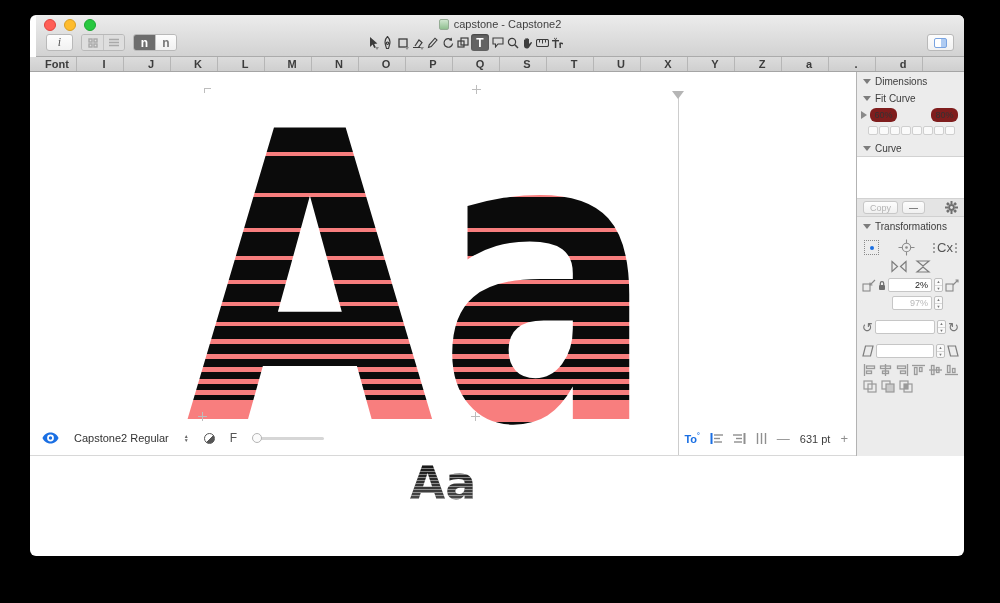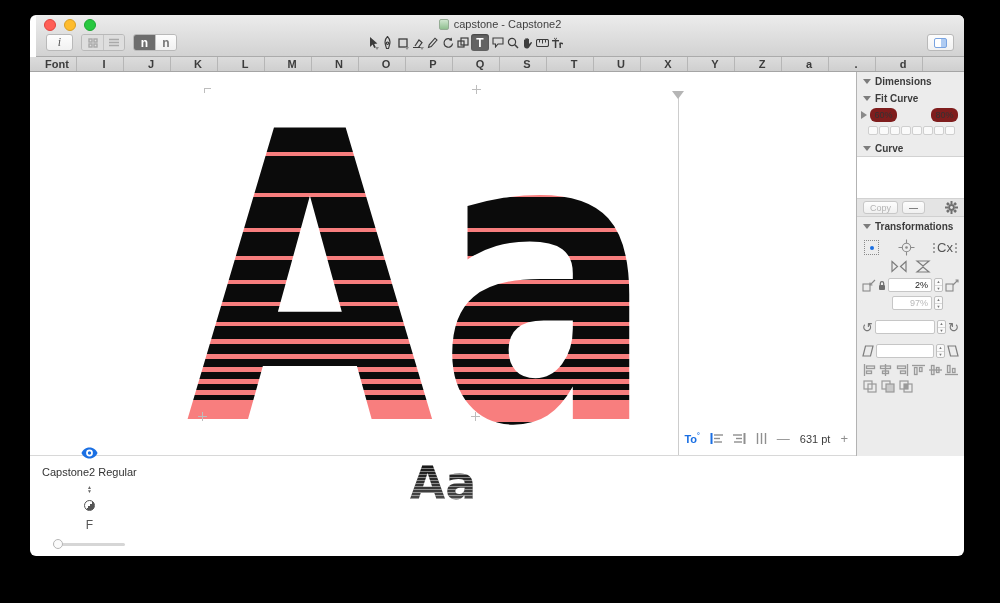--- a/index.html
+++ b/index.html
@@ -97,21 +97,21 @@
   .preview { position:relative; flex:1; background:#fff; border-top:1px solid #d8d8d8; }
   .preview-glyph { position:absolute; left:0; right:0; top:4px; text-align:center;
     font-family:"DejaVu Sans",sans-serif; font-weight:bold; font-size:46px; line-height:1;
     color:transparent;
     background:repeating-linear-gradient(to bottom, rgba(255,255,255,0) 0 2px, rgba(255,255,255,.45) 2px 3px),
                linear-gradient(#0d0d0d,#555);
     -webkit-background-clip:text; background-clip:text; }
 
   
   .statusbar { position:absolute; left:0; right:0; bottom:5px; height:20px; }
-  .sb-left { position:absolute; left:12px; top:16px; display:flex; align-items:center; gap:7px;flex-direction:column; }
+  .sb-left { position:absolute; left:12px; top:0; display:flex; align-items:center; gap:15px; }
   .sb-right { position:absolute; right:8px; top:0; display:flex; align-items:center; gap:10px; }
   .fontname { font-size:11px; color:#333; }
   .stepper-mini { display:flex; flex-direction:column; line-height:4px; font-size:5px; color:#666; }
   .half-circle { width:11px; height:11px; border:1.5px solid #555; border-radius:50%;
     background:linear-gradient(135deg, transparent 50%, #555 50%); }
   .f-label { font-size:12px; color:#555; }
   .slider { position:relative; width:72px; height:10px; }
   .slider .track { position:absolute; top:4px; left:0; right:0; height:3px;
     background:#d6d6d6; border-radius:2px; }
   .slider .knob { position:absolute; top:0; left:0; width:10px; height:10px;
@@ -119,21 +119,21 @@
   .kern-label { font-size:11px; color:#1a6fe3; font-weight:bold; }
   .kern-label sup { font-size:7px; }
   .sb-icon { color:#8f8f8f; }
   .sb-minus, .sb-plus { font-size:13px; color:#8f8f8f; }
   .sb-size { font-size:11px; color:#3c3c3c; }
 
   
   .sidebar { width:108px; background:#ececec; border-left:1px solid #b3b3b3;
     font-size:10px; color:#3c3c3c; }
   .panel-header { display:flex; align-items:center; gap:4px; padding:4px 8px 2px 6px;
-    font-weight:bold; font-size:10px; }
+    font-weight:normal; font-size:10px; }
   .disclose { width:0; height:0; border-left:4px solid transparent;
     border-right:4px solid transparent; border-top:5px solid #7c7c7c; }
   .dim-samples { position:relative; height:78px; color:#cbcbcb; }
   .dim-line { position:absolute; background:#dcdcdc; }
   .dim-row1 { position:absolute; left:20px; top:2px; font-size:27px; font-weight:bold;
     font-family:"DejaVu Sans",sans-serif; letter-spacing:1px; }
   .dim-row2 { position:absolute; left:16px; top:38px; font-size:24px; font-weight:bold;
     font-family:"DejaVu Sans",sans-serif; }
   .dim-t { position:absolute; left:80px; top:36px; font-size:24px; font-weight:bold;
     font-family:"DejaVu Sans",sans-serif; }

